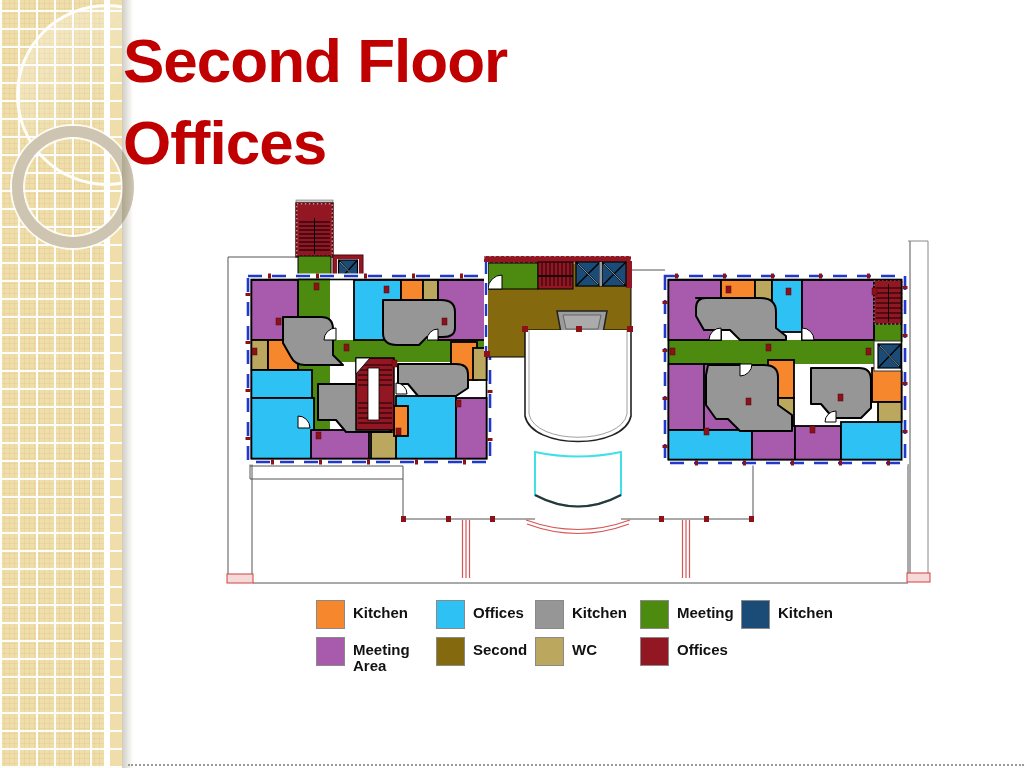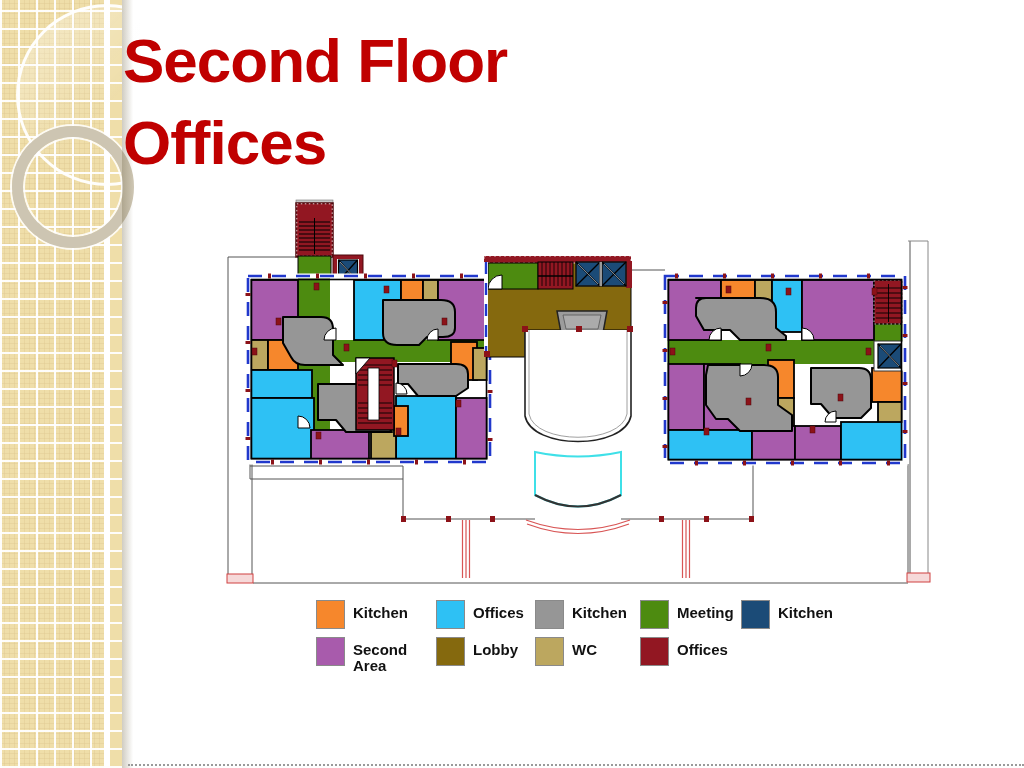--- a/index.html
+++ b/index.html
@@ -287,25 +287,25 @@
     <div class="lg-item" style="left:640px;top:600px">
       <span class="lg-swatch" style="background: rgb(77, 139, 16);"></span>
       <span class="lg-label">Meeting</span>
     </div>
     <div class="lg-item" style="left:741px;top:600px">
       <span class="lg-swatch" style="background: rgb(27, 75, 119);"></span>
       <span class="lg-label">Kitchen</span>
     </div>
     <div class="lg-item" style="left:316px;top:637px">
       <span class="lg-swatch" style="background: rgb(168, 91, 172);"></span>
-      <span class="lg-label" style="width:62px">Second Area</span>
+      <span class="lg-label" style="width:62px">Meeting Area</span>
     </div>
     <div class="lg-item" style="left:436px;top:637px">
       <span class="lg-swatch" style="background: rgb(133, 105, 14);"></span>
-      <span class="lg-label">Lobby</span>
+      <span class="lg-label">Second</span>
     </div>
     <div class="lg-item" style="left:535px;top:637px">
       <span class="lg-swatch" style="background: rgb(188, 167, 95);"></span>
       <span class="lg-label">WC</span>
     </div>
     <div class="lg-item" style="left:640px;top:637px">
       <span class="lg-swatch" style="background: rgb(146, 23, 34);"></span>
       <span class="lg-label">Offices</span>
     </div>
   </div>

